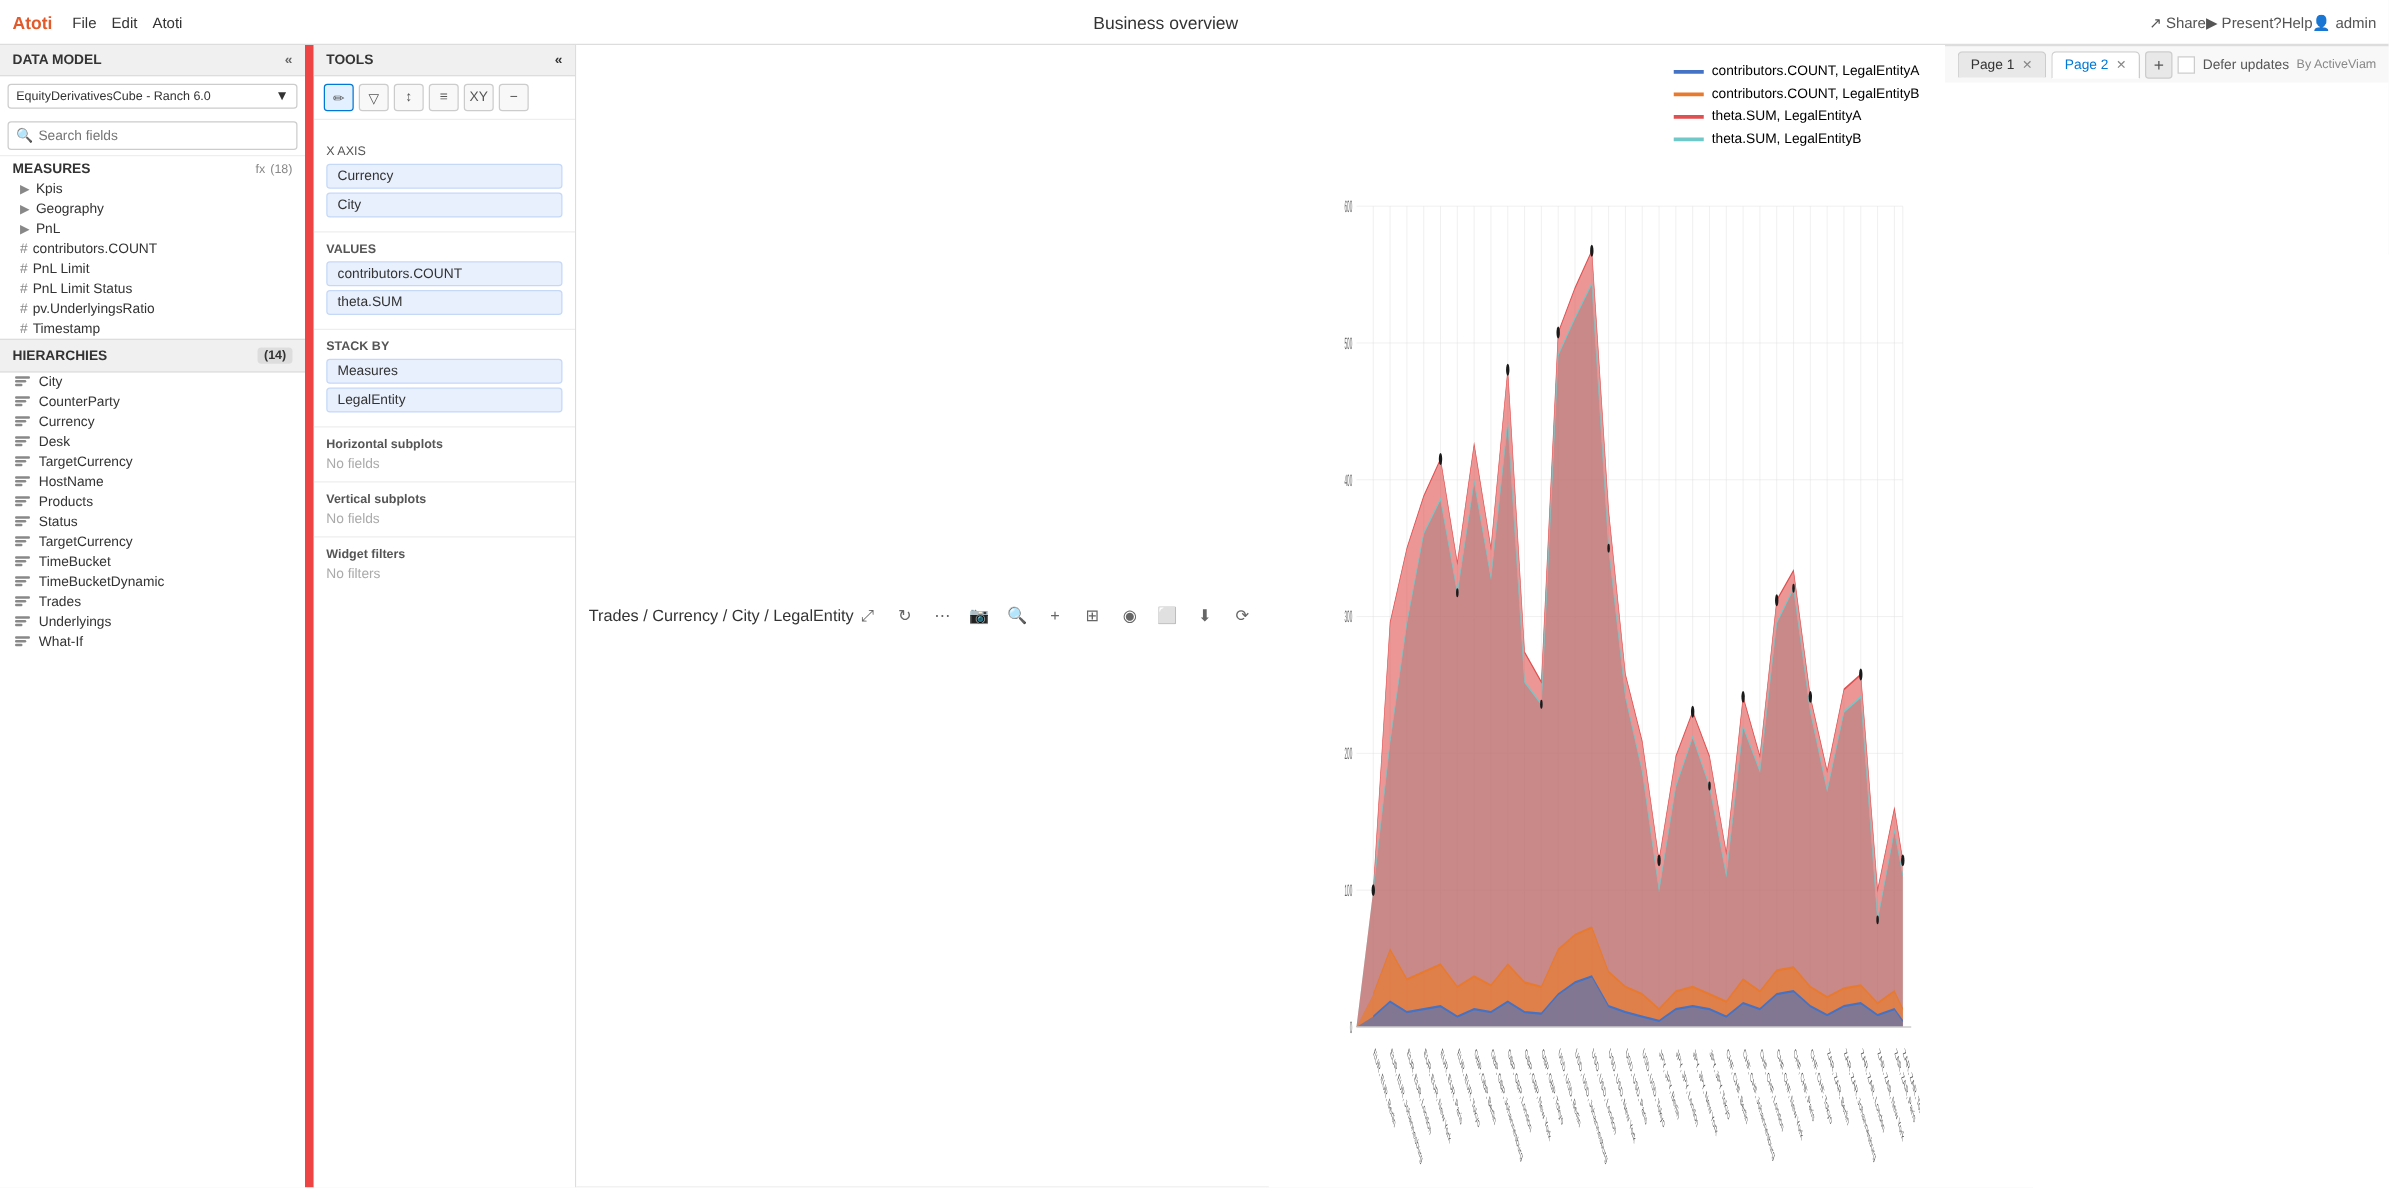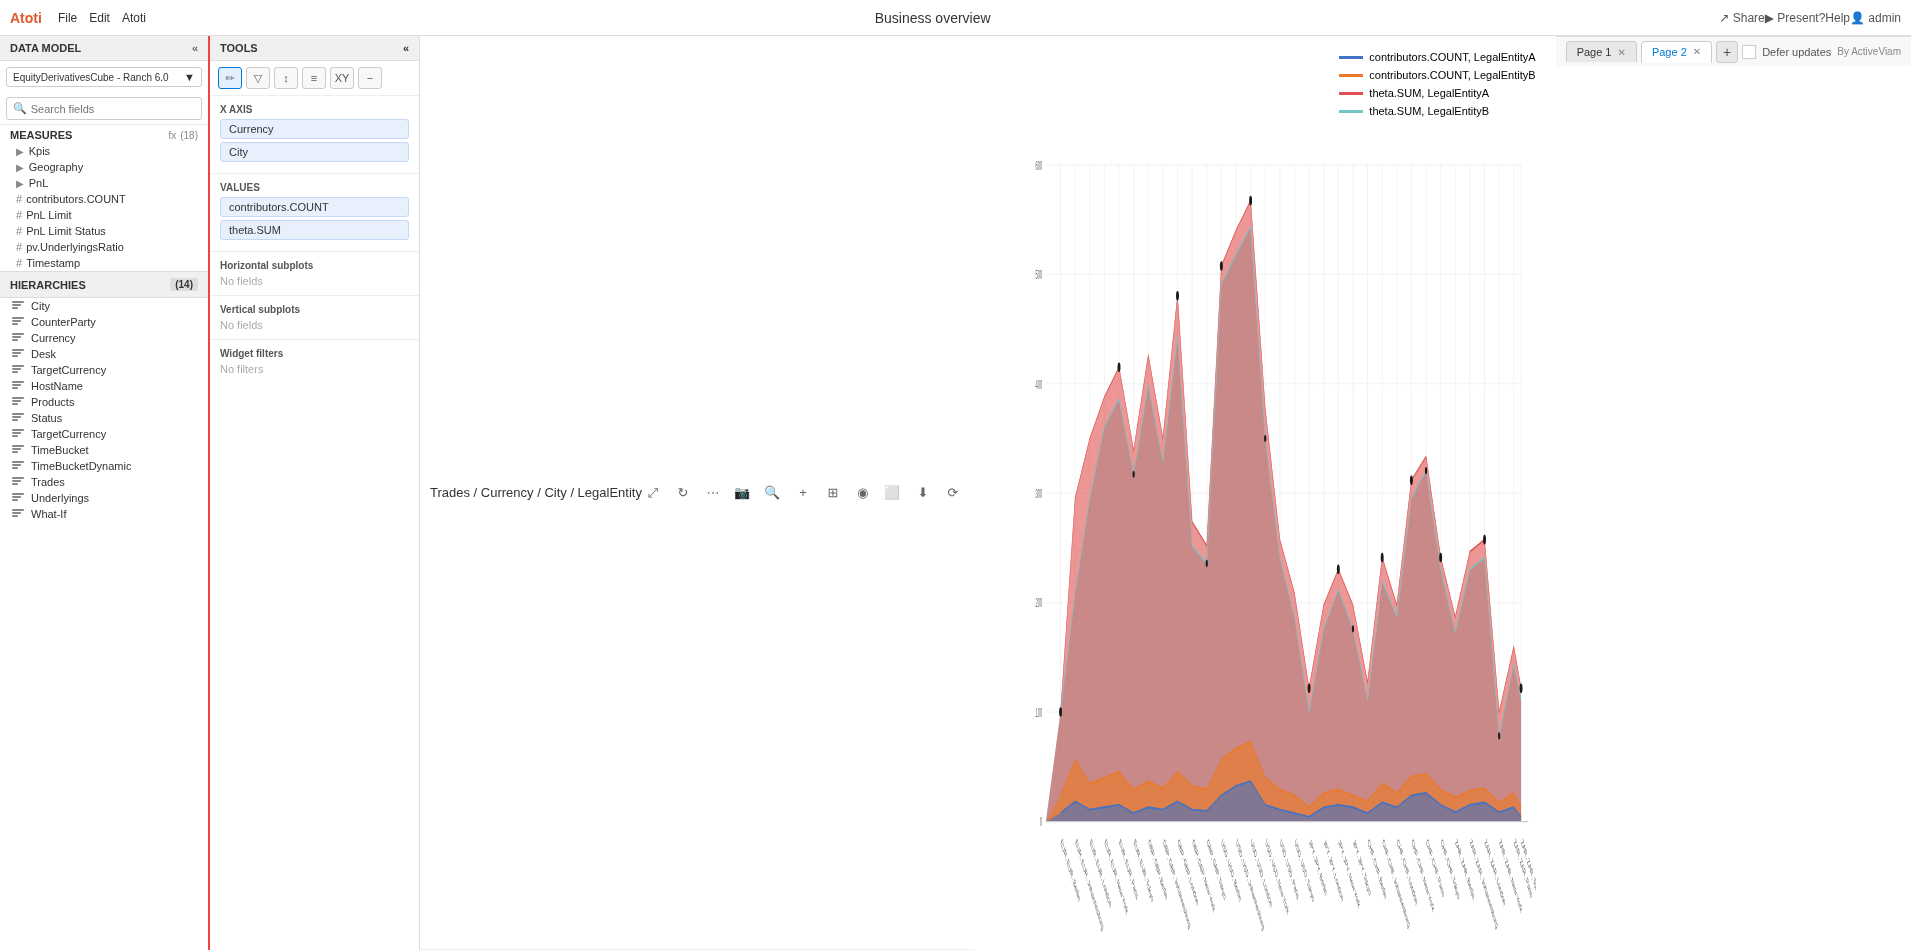--- a/index.html
+++ b/index.html
@@ -11,21 +11,21 @@
     #topbar .menu-items { display: flex; gap: 12px; }
     #topbar .menu-items span { cursor: pointer; color: #333; font-size: 12px; }
     #topbar .title { flex: 1; text-align: center; font-size: 14px; color: #333; font-weight: 400; }
     #topbar .right-actions { display: flex; align-items: center; gap: 0; font-size: 12px; color: #555; }
     #topbar .right-actions span { cursor: pointer; }
 
     
     #main { display: flex; height: calc(950px - 36px); }
 
     
-    #left-panel { width: 210px; background: #fff; border-right: 2px solid #ef4444; display: flex; flex-direction: column; overflow: hidden; }
+    #left-panel { width: 251px; background: #fff; border-right: 7px solid #ef4444; display: flex; flex-direction: column; overflow: hidden; }
     #data-model-header { display: flex; align-items: center; justify-content: space-between; padding: 6px 10px; background: #f0f0f0; border-bottom: 1px solid #ddd; font-size: 11px; font-weight: 600; color: #333; }
     #data-model-header .collapse-btn { cursor: pointer; color: #666; }
     #model-selector { margin: 6px; border: 1px solid #ccc; border-radius: 3px; padding: 3px 6px; font-size: 11px; color: #333; background: #fff; display: flex; justify-content: space-between; align-items: center; cursor: pointer; }
     #search-fields { margin: 4px 6px; padding: 4px 6px; border: 1px solid #ccc; border-radius: 3px; font-size: 11px; color: #999; background: #fff; display: flex; align-items: center; gap: 4px; }
     #search-fields input { border: none; outline: none; font-size: 11px; color: #666; width: 100%; background: transparent; }
 
     .section-header { display: flex; align-items: center; justify-content: space-between; padding: 4px 10px 2px 10px; border-top: 1px solid #eee; }
     .section-header .section-title { font-size: 11px; font-weight: 600; color: #333; text-transform: uppercase; }
     .section-header .section-actions { display: flex; gap: 4px; font-size: 10px; color: #888; }
 
@@ -45,21 +45,21 @@
     .hier-icon span:nth-child(3) { width: 6px; }
 
     
     #tools-panel { width: 210px; background: #fff; border-right: 1px solid #ddd; display: flex; flex-direction: column; overflow-y: auto; }
     #tools-header { display: flex; align-items: center; justify-content: space-between; padding: 6px 10px; background: #f0f0f0; border-bottom: 1px solid #ddd; font-size: 11px; font-weight: 600; color: #333; }
     .tools-toolbar { display: flex; gap: 4px; padding: 6px 8px; border-bottom: 1px solid #eee; }
     .tool-btn { width: 24px; height: 22px; border: 1px solid #ccc; border-radius: 3px; background: #f8f8f8; cursor: pointer; display: flex; align-items: center; justify-content: center; font-size: 11px; color: #555; }
     .tool-btn.active { background: #e3f0ff; border-color: #0078d4; }
 
     .axis-section { padding: 8px 10px; border-bottom: 1px solid #eee; }
-    .axis-section .axis-label { font-size: 10px; font-weight: 700; color: #555; text-transform: uppercase; margin-bottom: 4px; }
+    .axis-section .axis-label { font-size: 10px; font-weight: 400; color: #555; text-transform: uppercase; margin-bottom: 4px; margin-top: 12px; }
     .axis-chip { background: #e8f0fe; border: 1px solid #c5d8f8; border-radius: 3px; padding: 3px 8px; font-size: 11px; color: #333; margin-bottom: 3px; cursor: default; }
 
     .values-section { padding: 8px 10px; border-bottom: 1px solid #eee; }
     .values-section .values-label { font-size: 10px; font-weight: 600; color: #555; text-transform: uppercase; margin-bottom: 4px; }
 
     .stack-section { padding: 8px 10px; border-bottom: 1px solid #eee; }
     .stack-label { font-size: 10px; font-weight: 600; color: #555; text-transform: uppercase; margin-bottom: 4px; }
 
     .subplot-section { padding: 8px 10px; border-bottom: 1px solid #eee; }
     .subplot-label { font-size: 10px; font-weight: 600; color: #555; margin-bottom: 4px; }
@@ -313,20 +313,25 @@
       <div class="axis-chip">Currency</div>
       <div class="axis-chip">City</div>
     </div>
 
     <div class="values-section">
       <div class="values-label">Values</div>
       <div class="axis-chip">contributors.COUNT</div>
       <div class="axis-chip">theta.SUM</div>
     </div>
 
+    <div class="stack-section">
+      <div class="stack-label">Stack by</div>
+      <div class="axis-chip">Measures</div>
+      <div class="axis-chip">LegalEntity</div>
+    </div>
 
     <div class="subplot-section">
       <div class="subplot-label">Horizontal subplots</div>
       <div class="no-fields">No fields</div>
     </div>
 
     <div class="subplot-section">
       <div class="subplot-label">Vertical subplots</div>
       <div class="no-fields">No fields</div>
     </div>

